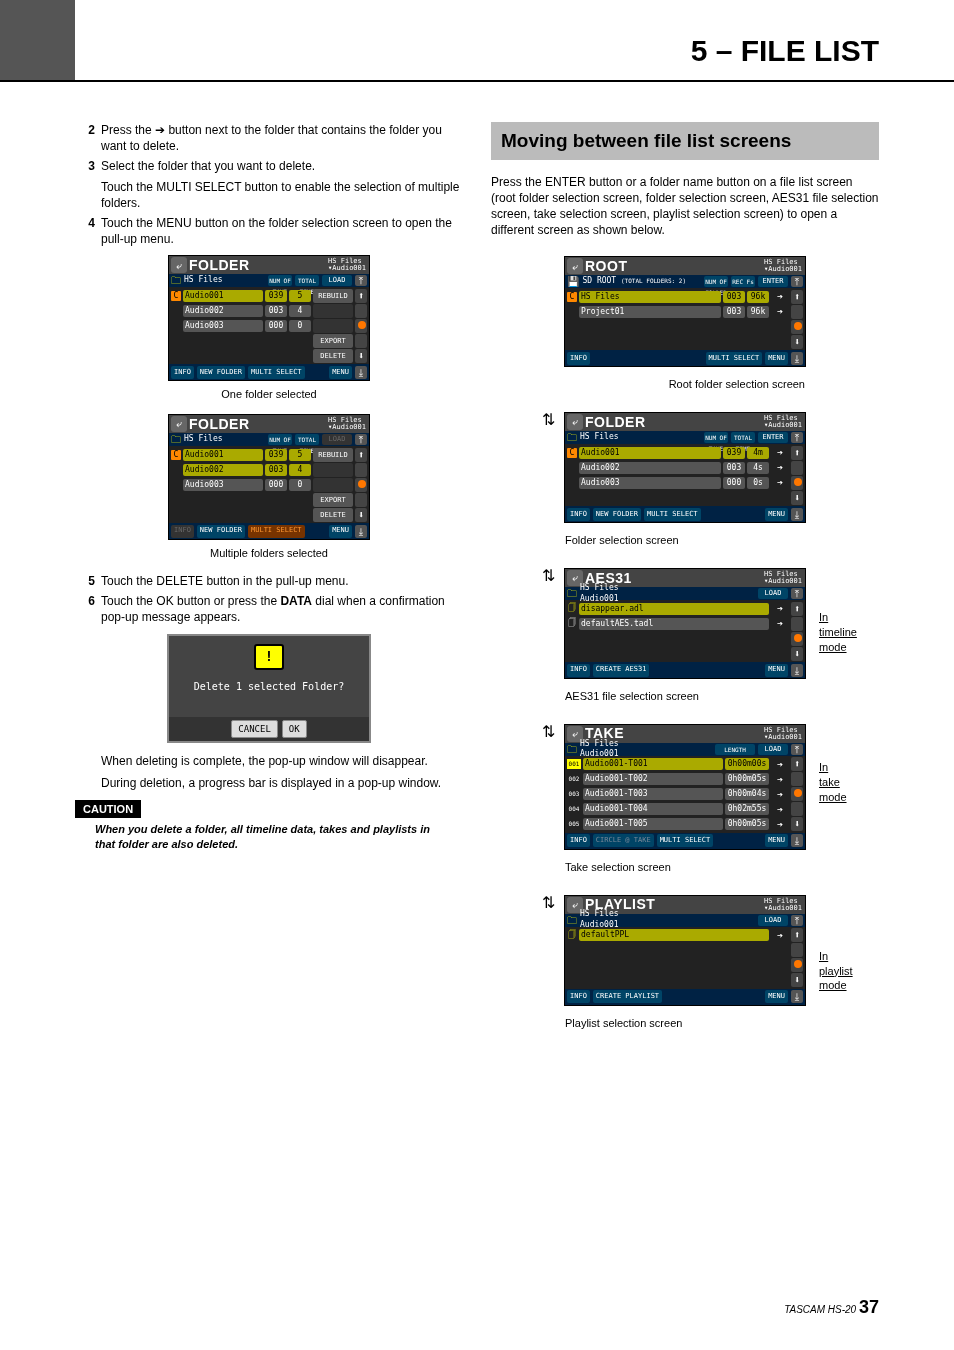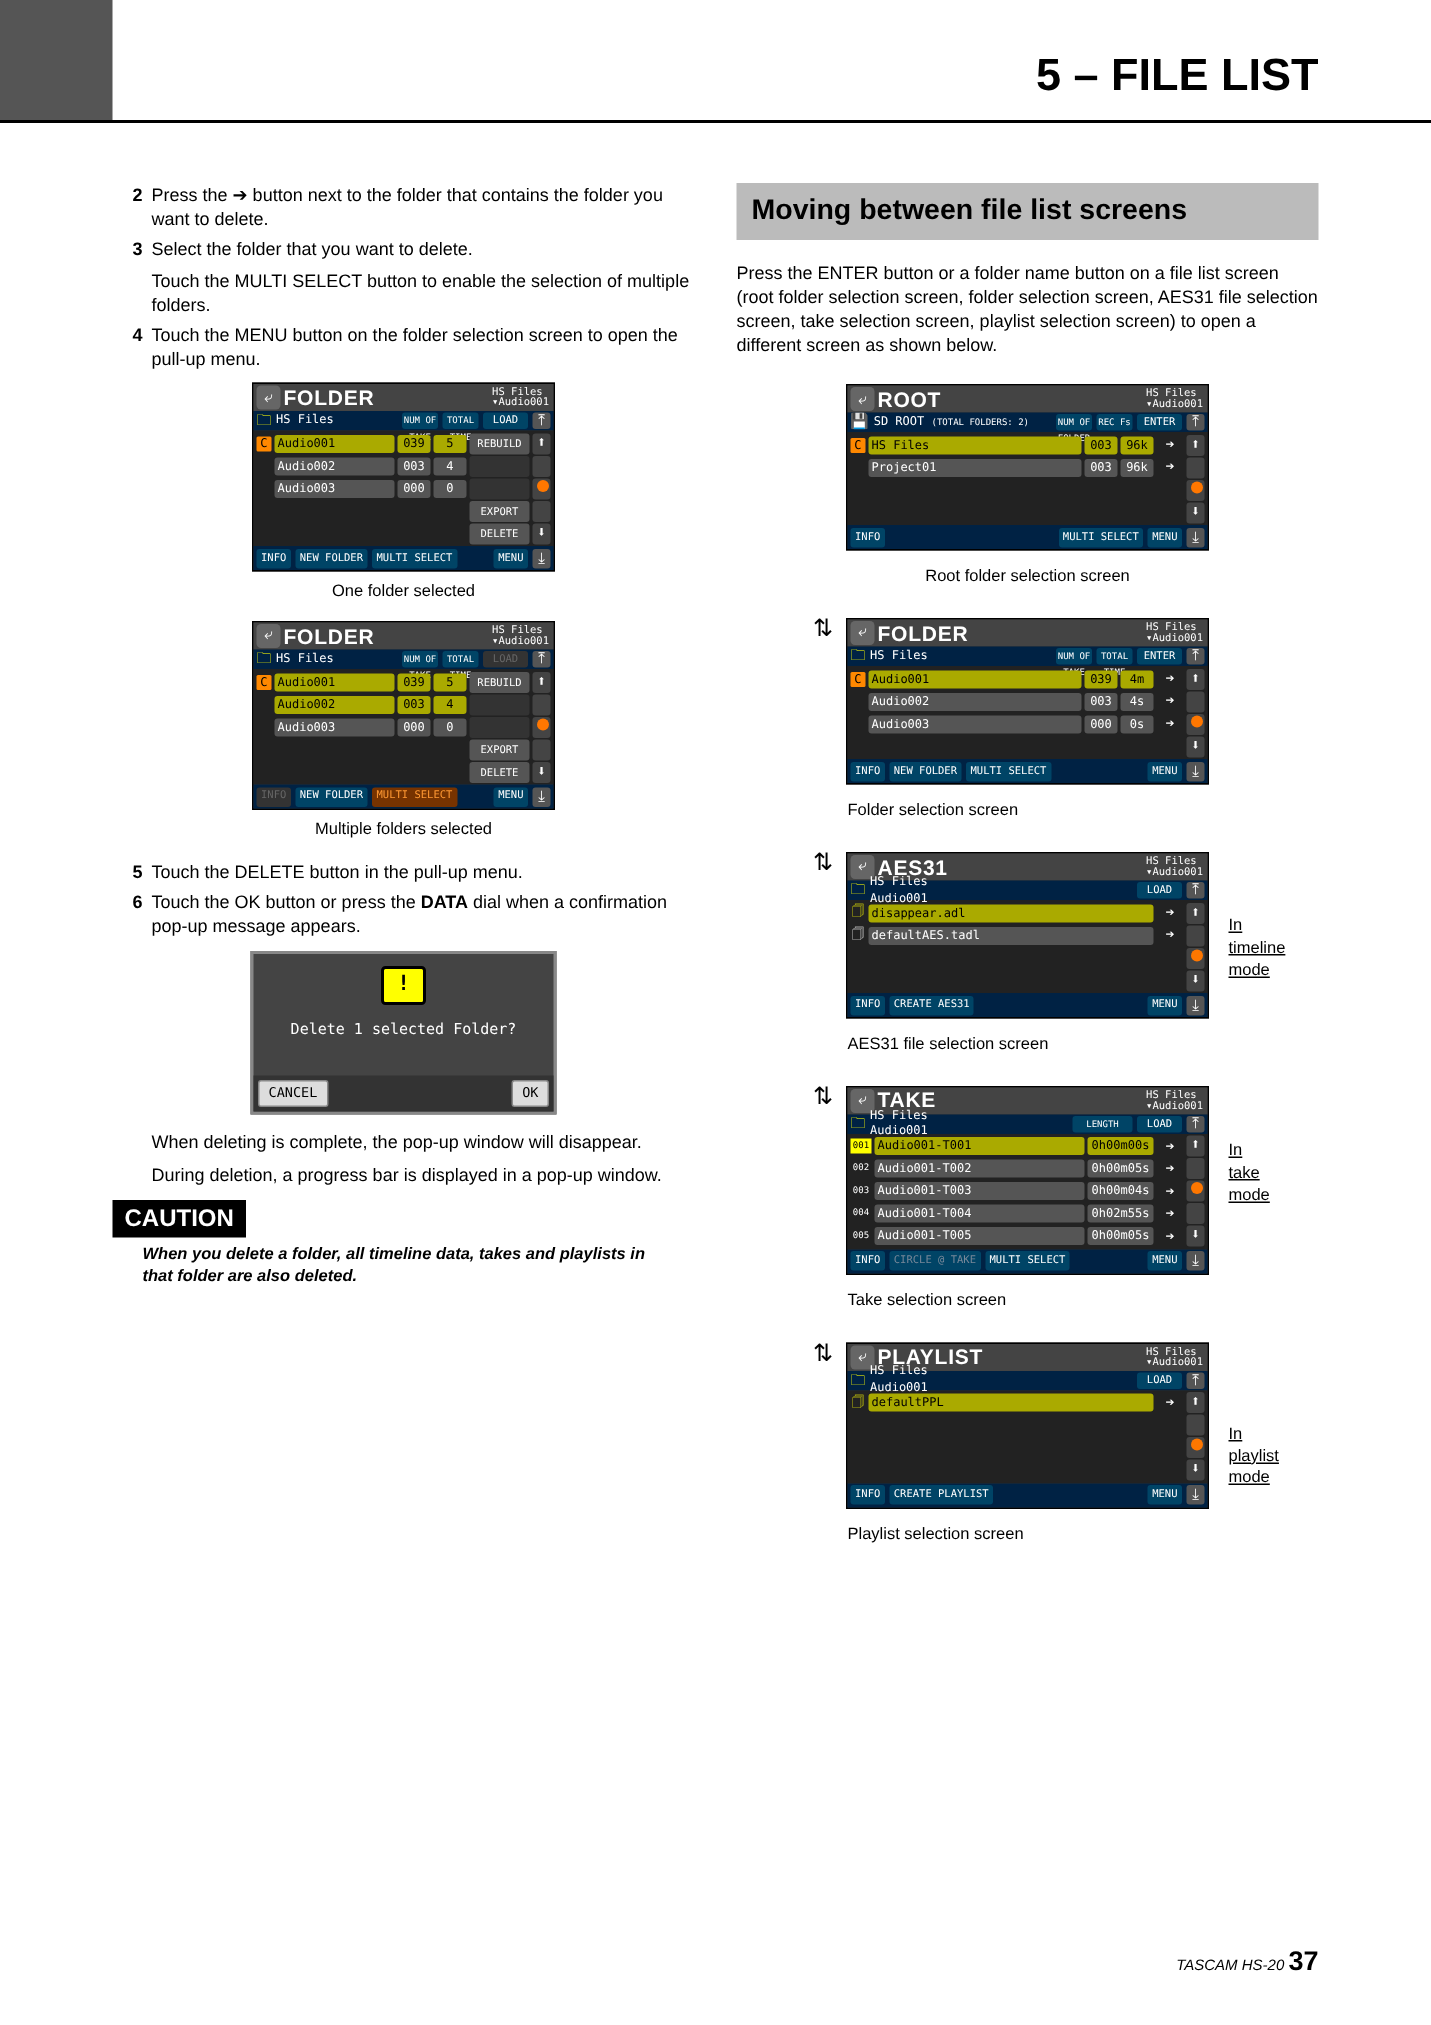--- a/index.html
+++ b/index.html
@@ -40,23 +40,23 @@
   .shot .btm{display:flex;height:16px;background:#024;align-items:center;padding:0 2px;gap:3px}
   .shot .btm .b{background:#046;height:13px;border-radius:2px;font-size:7px;display:flex;align-items:center;justify-content:center;padding:0 3px}
   .shot .btm .b.multi{background:#730;color:#f93}
   .shot .btm .sp{flex:1}
   .shot .btm .scr{background:#555;height:13px;width:12px;border-radius:2px;text-align:center;line-height:13px}
   .caption{text-align:center;font-size:11px;margin:6px 0 12px 0}
   .popup{width:200px;margin:8px auto 10px auto;border:2px solid #888;background:#444;padding:0;font-family:"Lucida Console",monospace}
   .popup .warn{text-align:center;padding:8px 0 0 0}
   .popup .warn .tri{display:inline-flex;width:26px;height:22px;border:2px solid #000;background:#ff0;color:#000;align-items:center;justify-content:center;font-weight:700;border-radius:3px;font-size:14px}
   .popup .msg{color:#fff;text-align:center;font-size:10px;padding:10px 3px 24px 3px}
-  .popup .btns{display:flex;justify-content:space-between;gap:4px;padding:3px;background:#333}
+  .popup .btns{display:flex;justify-content:center;gap:4px;padding:3px;background:#333}
   .popup .btns .pb{background:#ddd;color:#000;font-size:9px;padding:2px 6px;border:1px solid #888;border-radius:2px}
-  .caution-label{display:inline-block;background:#000;color:#fff;font-weight:700;font-size:16px;padding:2px 8px;margin:2px 0 4px 0}
+  .caution-label{display:inline-block;background:#000;color:#fff;font-weight:700;font-size:11px;padding:2px 8px;margin:2px 0 4px 0}
   .caution-text{font-style:italic;font-weight:700;font-size:11px;padding-left:20px;padding-right:10px;line-height:1.35}
   .section-head{background:#bbb;padding:6px 10px;font-family:"Trebuchet MS",Tahoma,sans-serif;font-weight:700;font-size:19px;margin-bottom:14px}
   .relwrap{position:relative}
   .mode-label{position:absolute;font-size:11px;text-decoration:underline}
   .link-arrow{position:absolute;font-size:16px;color:#000}
   .flow{display:flex;flex-direction:column;align-items:center}
   .shot-wide{width:240px}
   .footer{position:absolute;bottom:32px;right:75px;font-size:10px;font-style:italic}
   .footer .pn{font-style:normal;font-weight:700;font-size:18px;font-family:"Trebuchet MS",sans-serif}
   .indent-para{padding-left:26px;margin:4px 0 6px 0}
@@ -292,21 +292,21 @@
               </div>
           </div>
           <div class="btm">
               <span class="b">INFO</span>
               <span class="sp"></span>
               <span class="b">MULTI SELECT</span>
               <span class="b">MENU</span>
               <span class="scr">⤓</span>
             </div>
         </div>
-        <div class="caption" style="text-align:center;width:240px">Root folder selection screen</div>
+        <div class="caption" style="text-align:right;width:240px">Root folder selection screen</div>
 
         <div class="relwrap">
         <span class="link-arrow" style="left:-22px;top:5px">⇅</span>
         <div class="img-screen shot shot-wide">
           <div class="titlebar">
                 <div class="back">⤶</div>
                 <div class="ttl">FOLDER</div>
                 <div class="hs"><span>HS Files</span><br>▾<span>Audio001</span></div>
               </div>
           <div class="bread">

